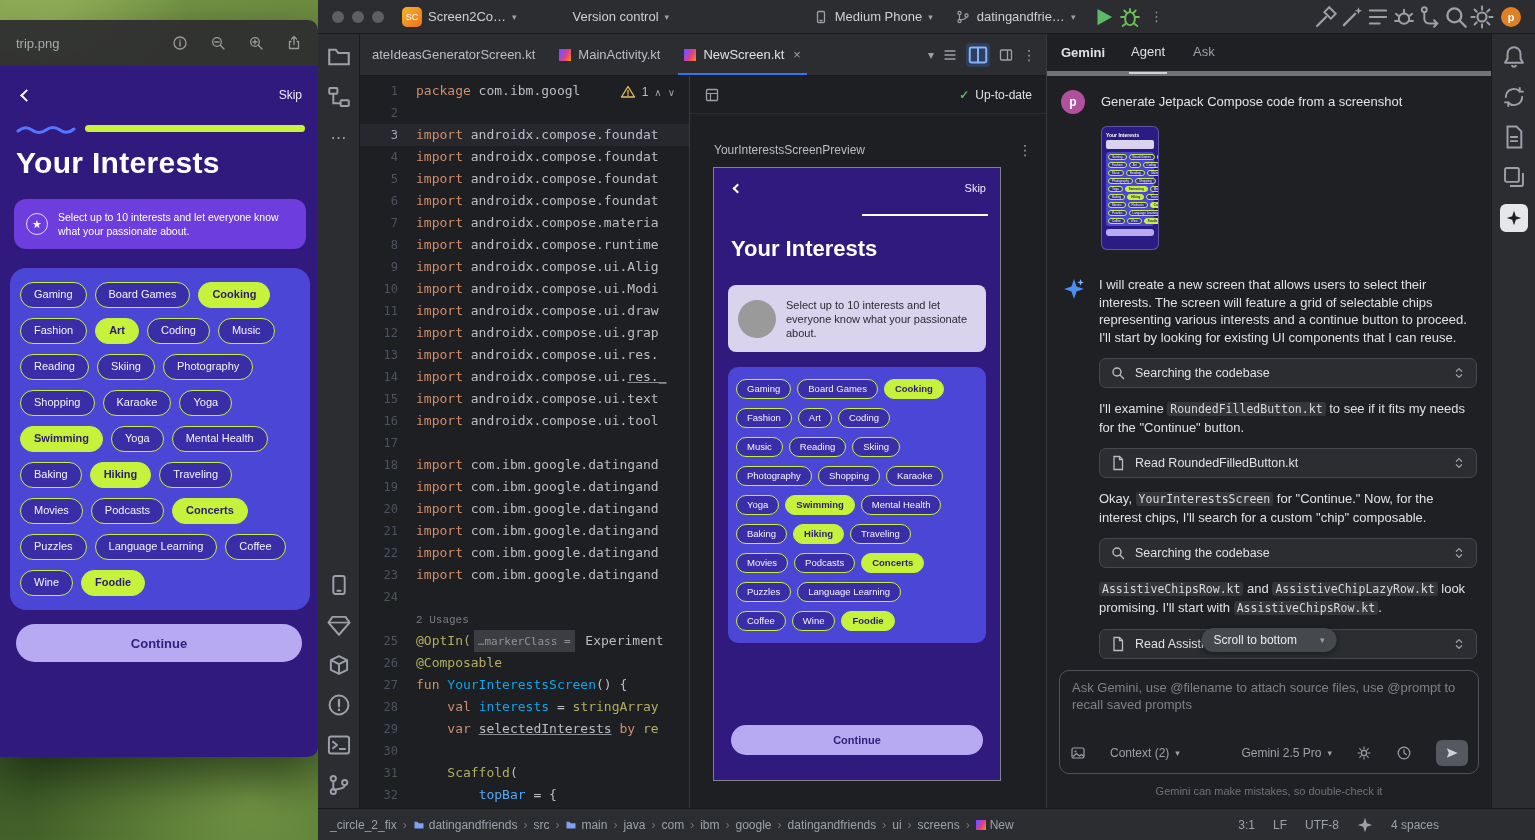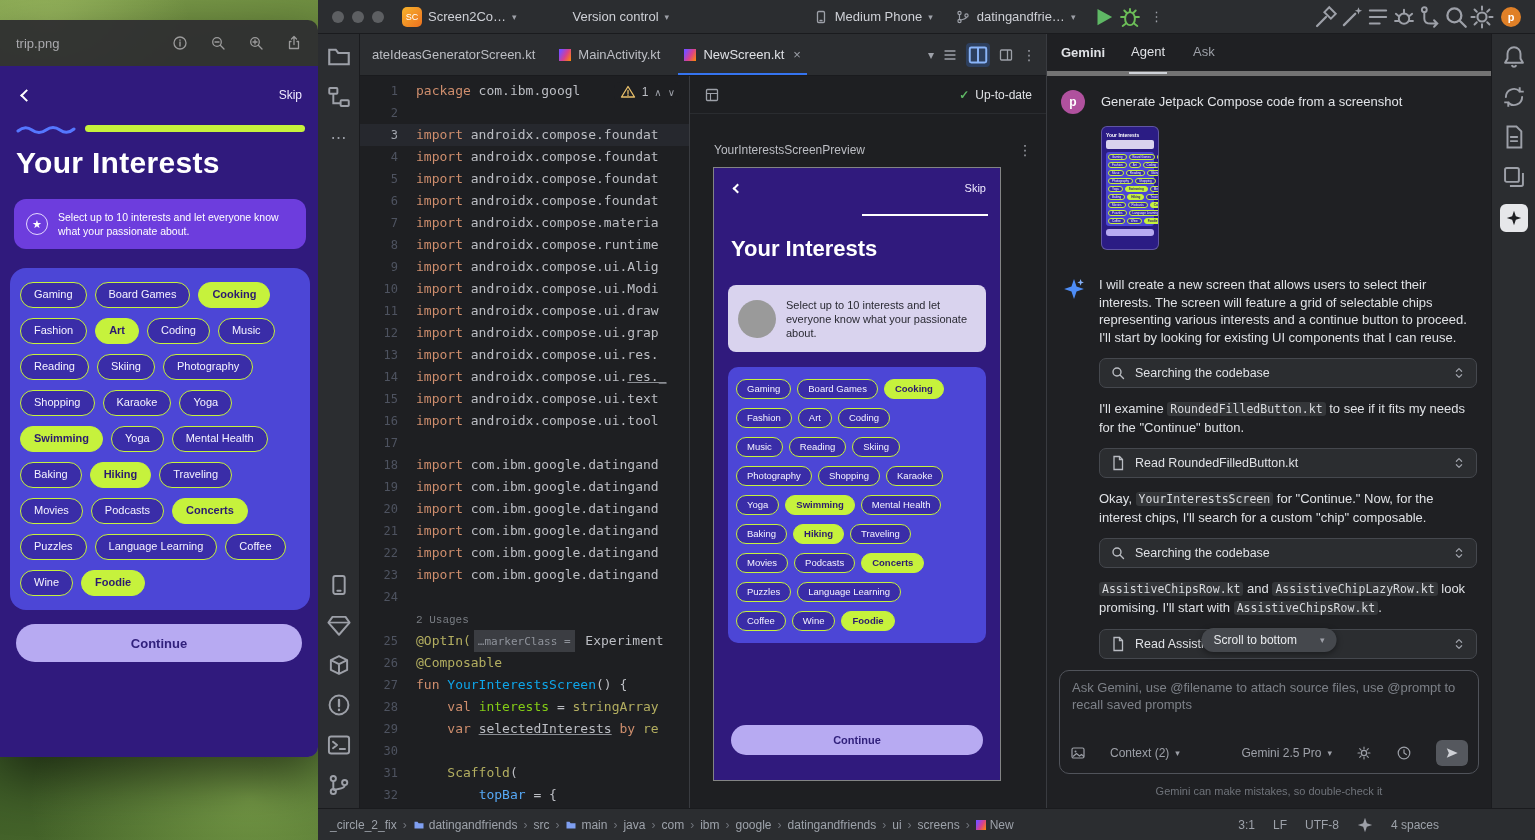--- a/index.html
+++ b/index.html
@@ -76,21 +76,21 @@
   .ttxt{font-size:12px}
   .act-ic{background:#2d3f5e;border-radius:4px;color:#8ab4f8;width:24px;height:24px;display:flex;align-items:center;justify-content:center}
 
   .editor-row{flex:1;display:flex;min-height:0}
   .code-pane{position:relative;width:330px;flex:none;border-right:1px solid #393b40;overflow:hidden;padding-top:4px;background:#1e1f22}
   .erow{display:flex;height:22px;line-height:22px;white-space:pre;font-family:"DejaVu Sans Mono","Liberation Mono",monospace;font-size:13px}
   .erow.caret{background:#26282e}
   .ln{width:56px;flex:none;text-align:right;padding-right:18px;color:#4e5360;font-size:12px}
   .erow.caret .ln{color:#a1a5ad}
   .lc{flex:1;overflow:hidden}
-  .k{color:#cf8e6d}.p{color:#bcbec4}.a{color:#b3ae60}.f{color:#0ea5e9}.c{color:#b3ae60}.r{color:#84cc16}.m{color:#56a8f5}
+  .k{color:#cf8e6d}.p{color:#bcbec4}.a{color:#b3ae60}.f{color:#0ea5e9}.c{color:#b3ae60}.r{color:#0ea5e9}.m{color:#56a8f5}
   .u{text-decoration:underline;text-decoration-color:#8a8d93}
   .inl{background:#3b3d42;color:#8f939b;border-radius:0;padding:12px 4px;font-size:11px;margin:0 3px;font-family:"DejaVu Sans Mono",monospace}
   .hintx{font-size:11px;color:#787c82;font-family:Liberation Mono, monospace}
   .inspect{position:absolute;top:6px;right:8px;display:flex;align-items:center;gap:6px;font-size:12px;color:#bcbec4;
     background:#1e1f22;padding:2px 6px;border-radius:6px}
   .inspect .icw{color:#e8bf6a}
   .inspect .arr{color:#9da0a8;font-size:10px}
 
   .pv{flex:1;position:relative;background:#1e1f22}
   .pv-toolbar{height:38px;display:flex;align-items:center;justify-content:space-between;padding:0 14px;border-bottom:1px solid #2a2c30}

